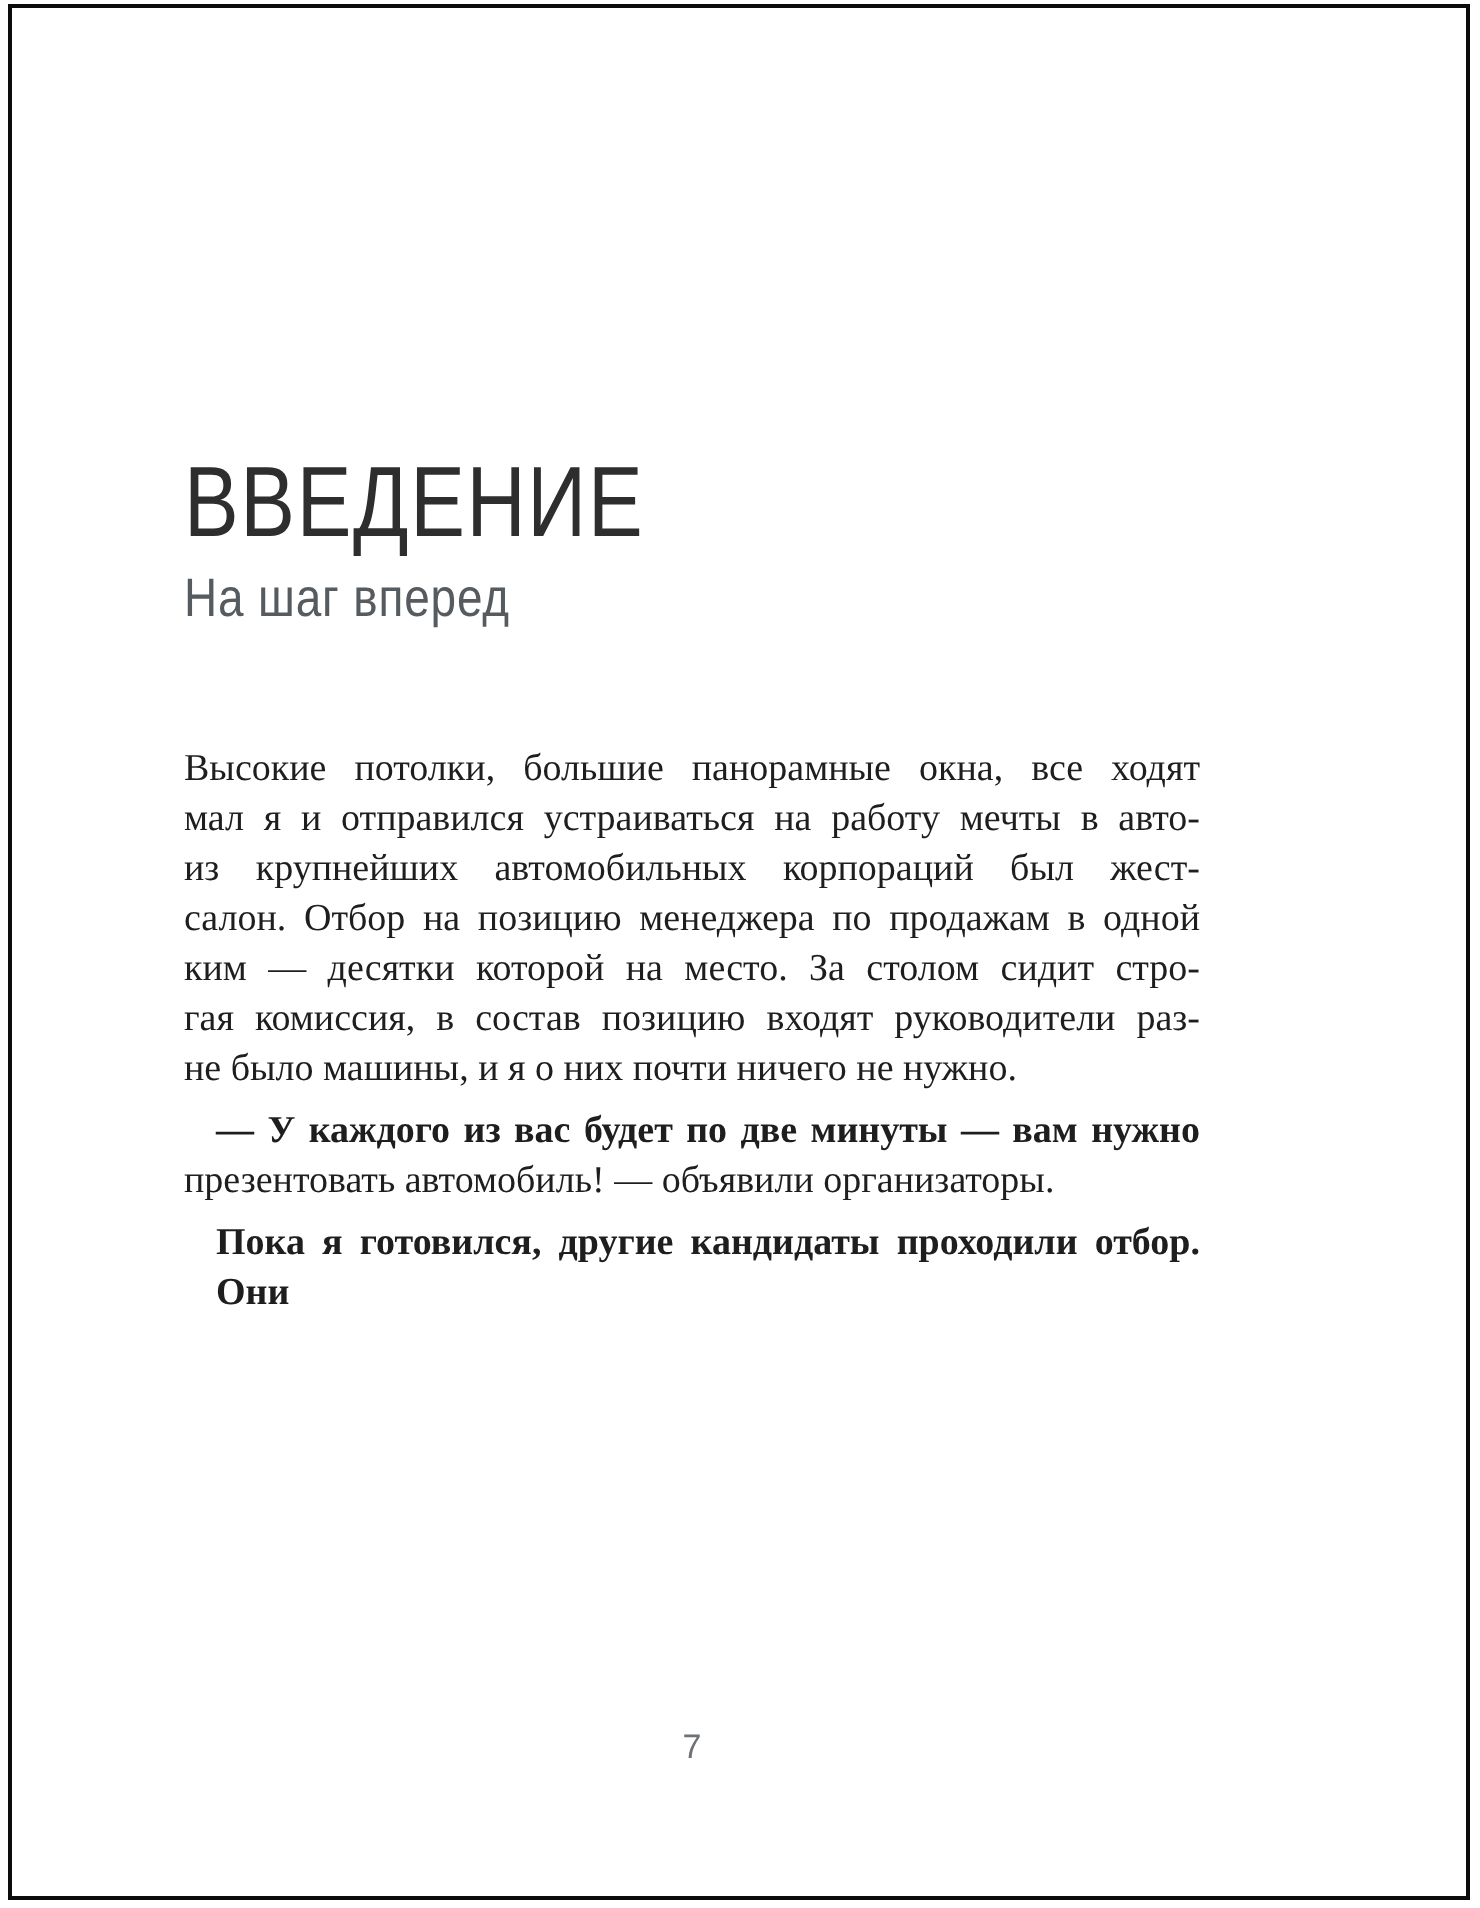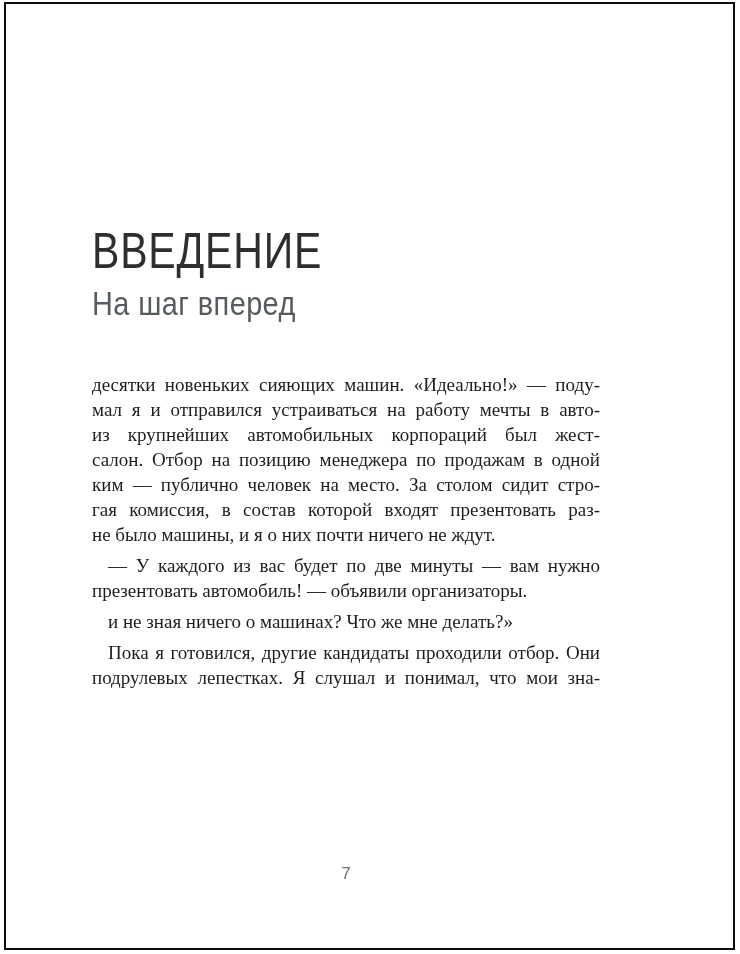--- a/index.html
+++ b/index.html
@@ -44,21 +44,21 @@
     color: var(--ink_title, #2e2e2e);
     white-space: nowrap;
   }
   .chapter-subtitle {
     position: absolute;
     top: 286px;
     left: 0;
     margin: 0;
     font-family: "Liberation Sans", sans-serif;
     font-weight: 400;
-    font-size: 34px;
+    font-size: 27px;
     line-height: 1;
     letter-spacing: 0.5px;
     color: var(--ink_subtitle, #565b5f);
     white-space: nowrap;
   }
   .condense {
     display: inline-block;
     transform: scaleX(0.82);
     transform-origin: 0 50%;
   }
@@ -82,20 +82,21 @@
   .line {
     text-align: justify;
     text-align-last: justify;
     white-space: normal;
   }
   .line.last {
     text-align-last: left;
   }
   .paragraph.indent .line:first-child {
     padding-left: 16px;
+    font-weight: bold;
   }
   .page-number {
     position: absolute;
     top: 864px;
     left: 0;
     width: 508px;
     text-align: center;
     font-family: "Liberation Sans", sans-serif;
     font-size: 17px;
     line-height: 1.2;
@@ -105,35 +106,33 @@
 </head>
 <body>
 
 <div class="screen">
   <div class="page-border"></div>
   <div class="content">
     <h1 class="chapter-title"><span class="condense">ВВЕДЕНИЕ</span></h1>
     <h2 class="chapter-subtitle"><span class="condense-sub">На шаг вперед</span></h2>
     <div class="body-text">
         <div class="paragraph">
-          <div class="line">десятки новеньких сияющих машин. «Идеально!» — поду-</div>
+          <div class="line">Высокие потолки, большие панорамные окна, все ходят</div>
           <div class="line">мал я и отправился устраиваться на работу мечты в авто-</div>
           <div class="line">из крупнейших автомобильных корпораций был жест-</div>
           <div class="line">салон. Отбор на позицию менеджера по продажам в одной</div>
-          <div class="line">ким — публично человек на место. За столом сидит стро-</div>
-          <div class="line">гая комиссия, в состав которой входят презентовать раз-</div>
-          <div class="line last">не было машины, и я о них почти ничего не ждут.</div>
+          <div class="line">ким — десятки которой на место. За столом сидит стро-</div>
+          <div class="line">гая комиссия, в состав позицию входят руководители раз-</div>
+          <div class="line last">не было машины, и я о них почти ничего не нужно.</div>
         </div>
         <div class="paragraph indent">
           <div class="line">— У каждого из вас будет по две минуты — вам нужно</div>
           <div class="line last">презентовать автомобиль! — объявили организаторы.</div>
         </div>
         <div class="paragraph indent">
-          <div class="line last">и не зная ничего о машинах? Что же мне делать?»</div>
         </div>
         <div class="paragraph indent">
           <div class="line">Пока я готовился, другие кандидаты проходили отбор. Они</div>
-          <div class="line">подрулевых лепестках. Я слушал и понимал, что мои зна-</div>
         </div>
       </div>
     <div class="page-number">7</div>
   </div>
 </div>
 
 </body></html>

